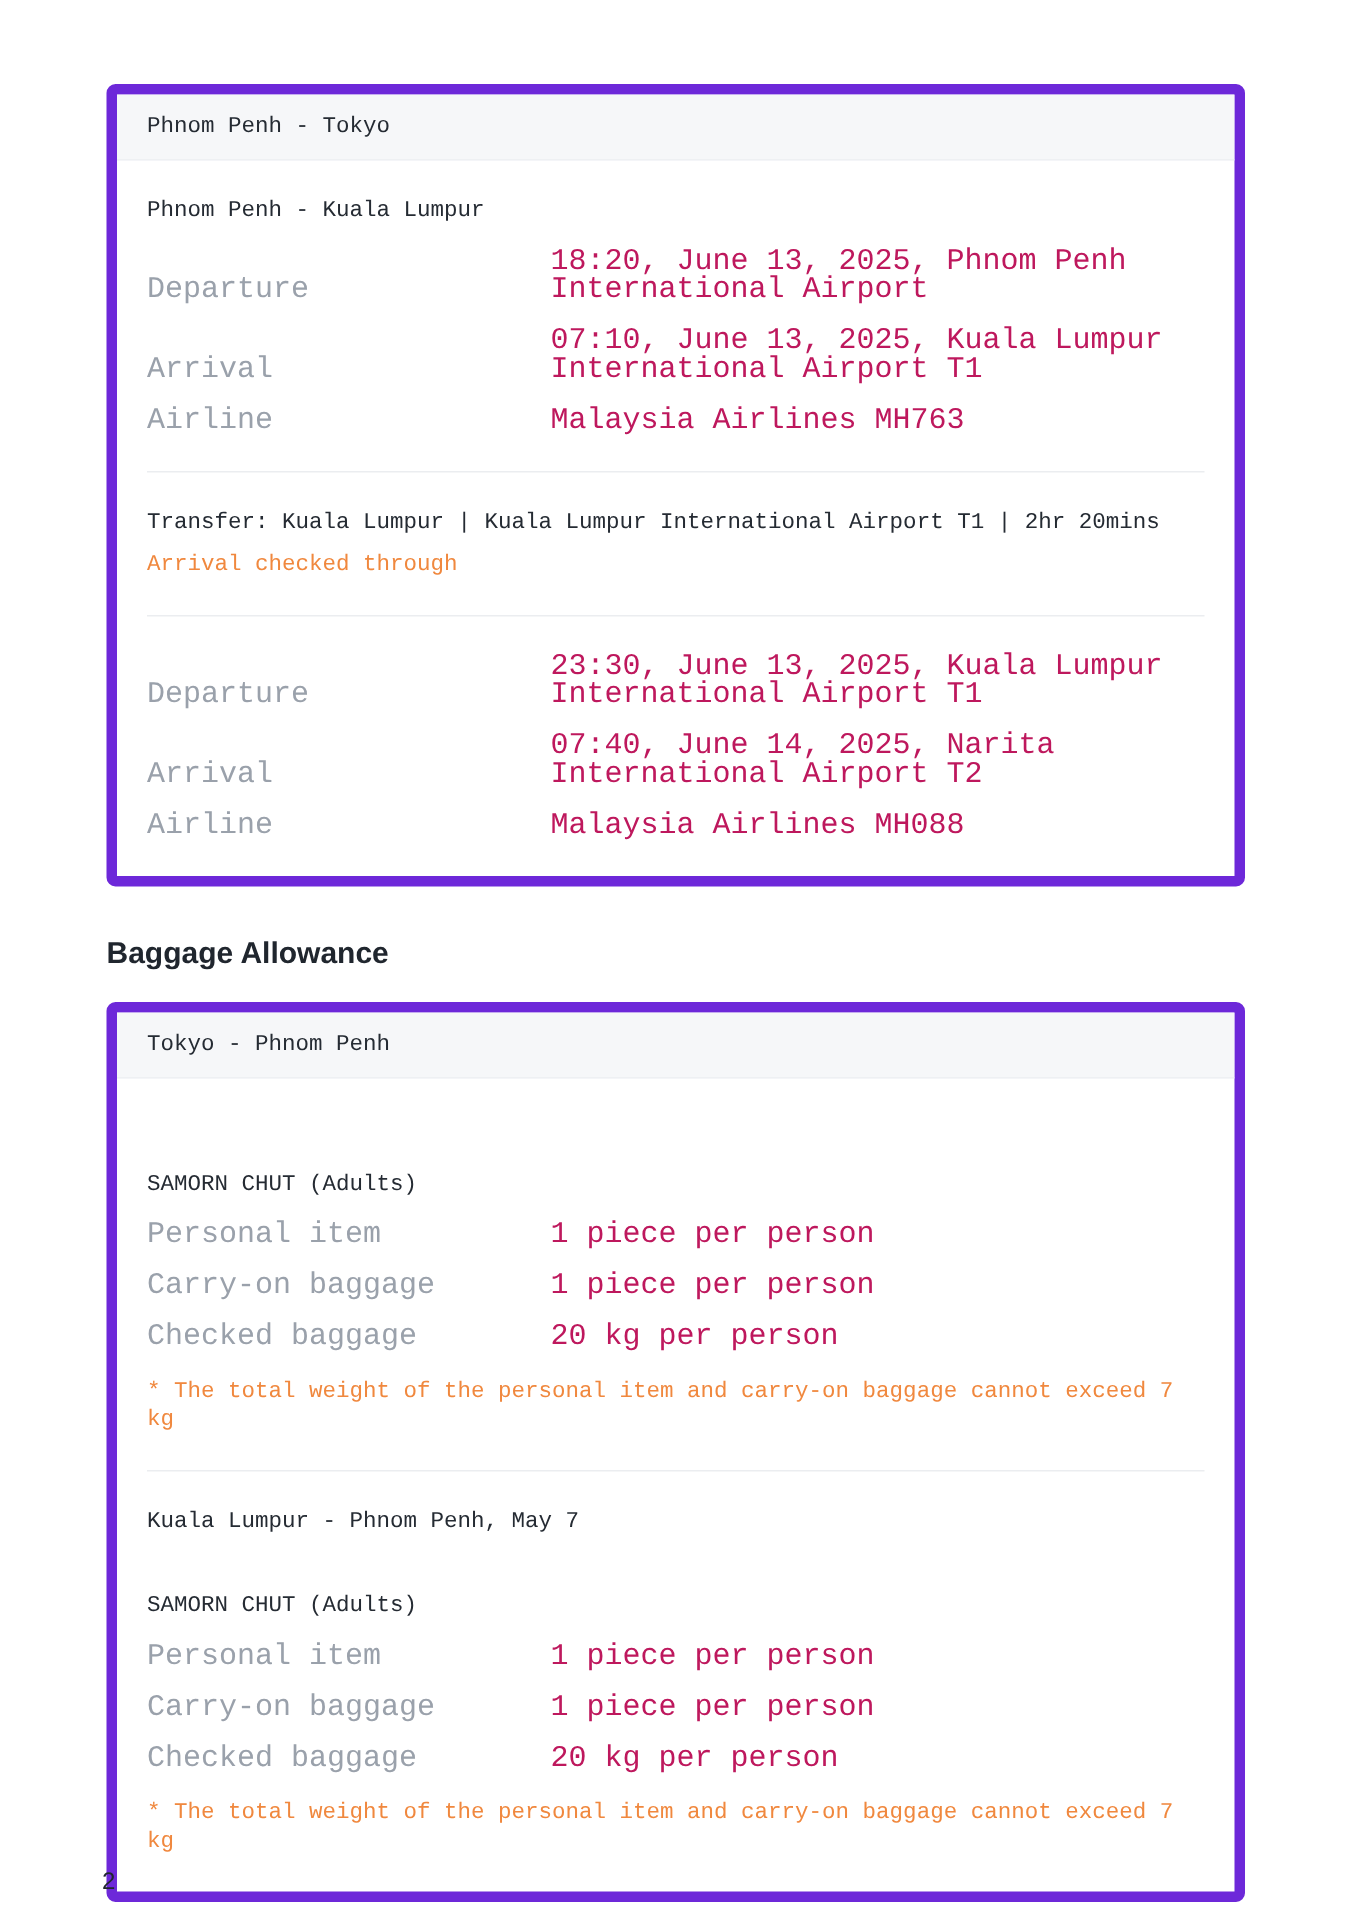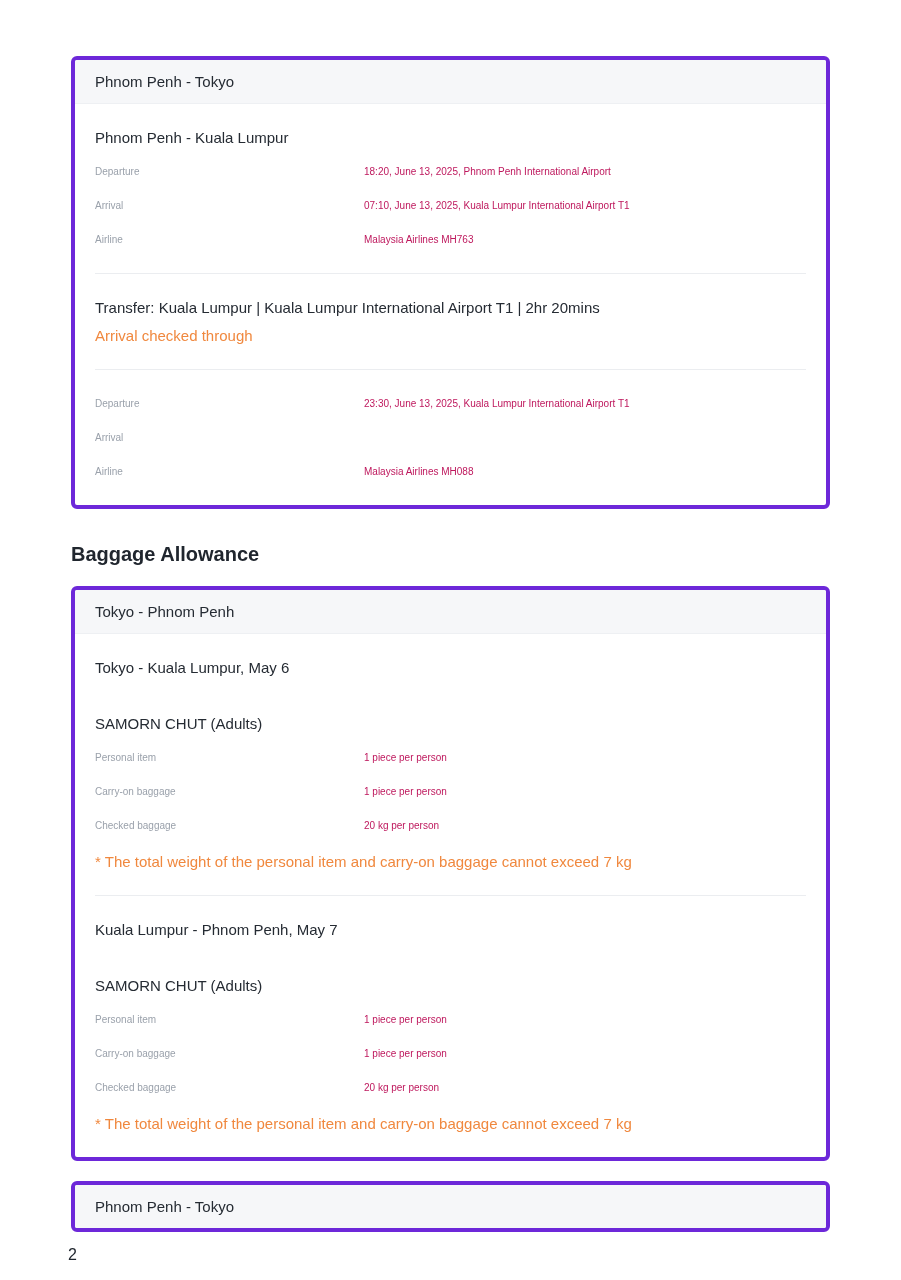--- a/index.html
+++ b/index.html
@@ -9,24 +9,25 @@
     height: 1280px;
     font-family: "Liberation Sans", "DejaVu Sans", sans-serif;
     color: #252b33;
     overflow: hidden;
     position: relative;
   }
   .page {
     padding: 56px 71px 0 71px;
   }
   .card {
-    border: 4px solid #6d28d9;
+    border: 7px solid #6d28d9;
     border-radius: 6px;
     background: #ffffff;
     overflow: hidden;
+    font-family: Liberation Mono, monospace;
   }
   .card-header {
     background: #f6f7f9;
     padding: 12px 20px;
     font-size: 15px;
     color: #252b33;
     border-bottom: 1px solid #eef0f3;
     line-height: 19px;
   }
   .card-body {
@@ -34,22 +35,23 @@
   }
   .seg-title {
     font-size: 15px;
     font-weight: 400;
     color: #252b33;
     line-height: 19px;
   }
   .row {
     display: flex;
     margin-top: 15px;
-    font-size: 10px;
-    line-height: 19px;
+    font-size: 20px;
+    line-height: 19px;
+    align-items: flex-end;
   }
   .row .label {
     flex: 0 0 269px;
     color: #9aa1ab;
   }
   .row .value {
     color: #be185d;
   }
   .divider {
     border: none;
@@ -138,40 +140,40 @@
 
       <hr class="divider">
 
       <div class="segment">
         <div class="row">
           <span class="label">Departure</span>
           <span class="value">23:30, June 13, 2025, Kuala Lumpur International Airport T1</span>
         </div>
         <div class="row">
           <span class="label">Arrival</span>
+          <span class="value">07:40, June 14, 2025, Narita International Airport T2</span>
         </div>
         <div class="row">
           <span class="label">Airline</span>
           <span class="value">Malaysia Airlines MH088</span>
         </div>
       </div>
 
     </div>
   </section>
 
   <h2 class="section-heading">Baggage Allowance</h2>
 
   <section class="card mt-card">
     <div class="card-header">
       <span>Tokyo - Phnom Penh</span>
     </div>
     <div class="card-body">
 
       <div class="segment">
-        <h3 class="seg-title">Tokyo - Kuala Lumpur, May 6</h3>
         <p class="passenger">SAMORN CHUT (Adults)</p>
         <div class="row">
           <span class="label">Personal item</span>
           <span class="value">1 piece per person</span>
         </div>
         <div class="row">
           <span class="label">Carry-on baggage</span>
           <span class="value">1 piece per person</span>
         </div>
         <div class="row">

